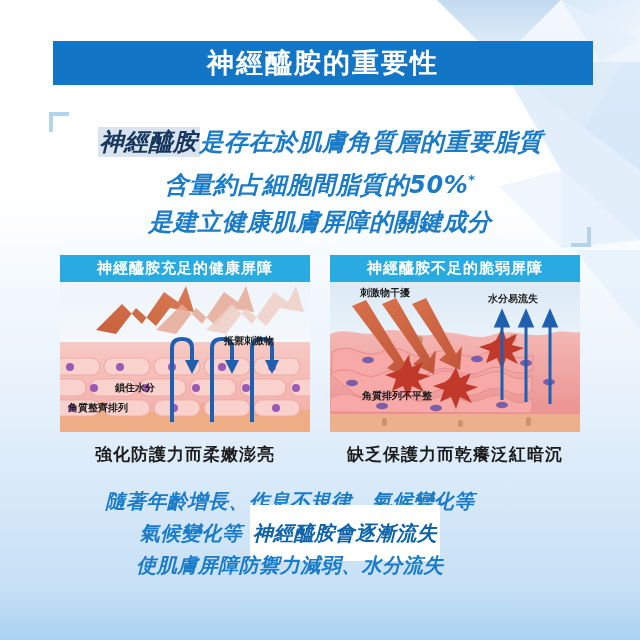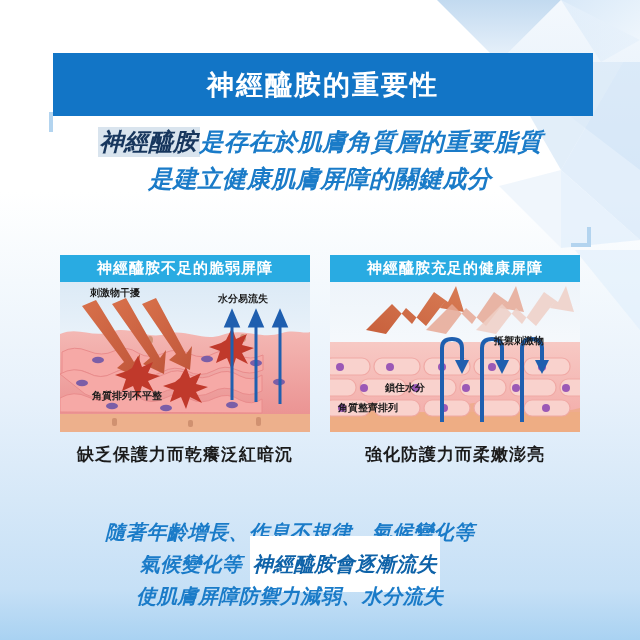--- a/index.html
+++ b/index.html
@@ -16,22 +16,22 @@
        #e7f1fb 62%, #d6e8f8 78%, #c6e0f6 92%, #a9d2f2 100%);
   }
   
   .deco{position:absolute;pointer-events:none;}
   .bracket{position:absolute;width:16px;height:16px;}
   .bracket.tl{border-left:4px solid #b3d4ef;border-top:4px solid #b3d4ef;}
   .bracket.br{border-right:4px solid #b3d4ef;border-bottom:4px solid #b3d4ef;}
 
   
   #title-bar{
-    position:absolute;left:53px;top:41px;width:540px;height:63px;
-    background:#1275C6;display:flex;align-items:center;justify-content:center;margin-top:12px;
+    position:absolute;left:53px;top:41px;width:540px;height:44px;
+    background:#1275C6;display:flex;align-items:center;justify-content:center;
   }
   #title-bar .t{
     color:#ffffff;font-size:27px;font-weight:bold;letter-spacing:2px;
     font-family:"DejaVu Sans","Liberation Sans",sans-serif;
   }
 
   
   #lede{position:absolute;left:0;top:104px;width:640px;text-align:center;margin-top:20px;}
   #lede .ln{
     font-size:24px;font-weight:bold;font-style:italic;color:#1A7BC8;
@@ -57,21 +57,21 @@
     margin-top:11px;text-align:center;font-size:17px;font-weight:bold;
     color:#1b1b1b;letter-spacing:1px;
     font-family:"DejaVu Sans","Liberation Sans",sans-serif;
   }
   .art-label{
     position:absolute;font-size:10px;color:#1b1b1b;white-space:nowrap;
     font-family:"DejaVu Sans","Liberation Sans",sans-serif;font-weight:bold;
   }
 
   
-  #outro{position:absolute;left:0;top:516px;width:580px;text-align:center;}
+  #outro{position:absolute;left:0;top:485px;width:580px;text-align:center;}
   #outro .ln{
     font-size:20px;font-style:italic;font-weight:bold;color:#1A7BC8;
     line-height:32px;letter-spacing:0.5px;white-space:nowrap;
     font-family:"DejaVu Sans","Liberation Sans",sans-serif;
   }
   #outro .hl2{color:#0E62A8;background:#ffffff;padding:16px 3px;text-align:center;}
 
   
   #footnote{
     position:absolute;left:14px;top:619px;font-size:8px;color:#5c6b7a;
@@ -116,105 +116,27 @@
   <div class="bracket br" style="left:571px;top:227px;"></div>
 
   <div id="title-bar">
     <span class="t">神經醯胺的重要性</span>
   </div>
 
   <div id="lede">
     <div class="ln">
       <span class="hl">神經醯胺</span><span>是存在於肌膚角質層的重要脂質</span>
     </div>
+    <div class="ln">
+      <span>含量約占細胞間脂質的50%</span><sup>*</sup>
+    </div>
     <div class="ln">是建立健康肌膚屏障的關鍵成分</div>
   </div>
 
   <div id="panels">
-
-    <div class="panel">
-      <div class="panel-head">神經醯胺不足的脆弱屏障</div>
-      <div class="panel-art">
-        <svg width="250" height="150" viewBox="0 0 250 150">
-          <defs>
-            <linearGradient id="skyL" x1="0" y1="0" x2="0" y2="1">
-              <stop offset="0%" stop-color="#dceaf6"></stop>
-                <stop offset="100%" stop-color="#ffffff"></stop>
-            </linearGradient>
-            <linearGradient id="derm" x1="0" y1="0" x2="0" y2="1">
-              <stop offset="0%" stop-color="#f4b8b4"></stop>
-                <stop offset="100%" stop-color="#e98c8c"></stop>
-            </linearGradient>
-            <linearGradient id="arrBr" x1="0" y1="0" x2="1" y2="1">
-              <stop offset="0%" stop-color="#d8714b"></stop>
-                <stop offset="100%" stop-color="#c0563a"></stop>
-            </linearGradient>
-          </defs>
-
-          <rect x="0" y="0" width="250" height="150" fill="url(#skyL)"></rect>
-
-          <path d="M0,52 C18,44 32,56 50,50 C70,43 86,58 106,52 C126,46 142,60 162,53
-                   C184,45 200,58 222,51 C234,47 244,52 250,50 L250,150 L0,150 Z" fill="url(#derm)"></path>
-
-          <rect x="0" y="132" width="250" height="18" fill="#edb08c"></rect>
-
-          <g fill="#f6a9a6" stroke="#e98c8c" stroke-width="1">
-            <path d="M2,70 q12,-7 26,-1 q14,6 26,0 q13,-6 24,2 q12,7 26,0 q14,-6 26,1 q13,6 25,-1 q12,-6 24,2 q11,6 24,0 l0,15 q-14,6 -26,0 q-12,-6 -24,1 q-13,7 -26,0 q-12,-6 -25,1 q-13,7 -26,0 q-12,-6 -24,2 q-12,6 -24,-1 q-11,-6 -26,1 Z"></path>
-            <path d="M0,92 q14,-8 28,-1 q13,7 25,0 q13,-7 26,1 q13,7 26,0 q13,-7 25,1 q12,6 25,-1 q13,-6 25,2 q12,6 22,-1 l0,16 q-13,7 -25,0 q-13,-6 -25,1 q-13,7 -26,0 q-12,-6 -25,1 q-13,7 -26,0 q-12,-6 -24,2 q-13,6 -26,-1 Z"></path>
-            <path d="M0,116 q14,-8 28,-1 q13,7 25,0 q13,-7 26,1 q13,7 26,0 q13,-7 25,1 q12,6 25,-1 q13,-6 25,2 q12,6 22,-1 l0,14 L0,130 Z"></path>
-          </g>
-
-          <g fill="#7b5ea7">
-            <ellipse cx="38" cy="78" rx="6" ry="3.2"></ellipse>
-            <ellipse cx="96" cy="80" rx="6" ry="3.2"></ellipse>
-            <ellipse cx="147" cy="77" rx="6" ry="3.2"></ellipse>
-            <ellipse cx="196" cy="81" rx="6" ry="3.2"></ellipse>
-            <ellipse cx="22" cy="101" rx="6" ry="3.2"></ellipse>
-            <ellipse cx="122" cy="103" rx="6" ry="3.2"></ellipse>
-            <ellipse cx="219" cy="100" rx="6" ry="3.2"></ellipse>
-            <ellipse cx="52" cy="124" rx="6" ry="3.2"></ellipse>
-            <ellipse cx="106" cy="126" rx="6" ry="3.2"></ellipse>
-            <ellipse cx="172" cy="123" rx="6" ry="3.2"></ellipse>
-          </g>
-
-          <g fill="#c98a6a" opacity="0.8">
-            <ellipse cx="90" cy="58" rx="3" ry="4"></ellipse>
-            <ellipse cx="183" cy="56" rx="3" ry="4"></ellipse>
-            <rect x="52" y="136" width="5" height="8" rx="2"></rect>
-            <rect x="128" y="138" width="5" height="7" rx="2"></rect>
-            <rect x="196" y="135" width="5" height="9" rx="2"></rect>
-          </g>
-
-          <g fill="url(#arrBr)">
-            <path d="M22,24 L36,18 L74,80 L80,72 L78,96 L57,86 L64,80 Z"></path>
-            <path d="M52,22 L66,16 L100,76 L106,68 L104,92 L83,82 L90,76 Z"></path>
-            <path d="M82,22 L96,16 L126,72 L132,64 L130,88 L109,78 L116,72 Z"></path>
-          </g>
-
-          <g fill="#c0392b">
-            <polygon points="72,86 78,74 82,85 93,80 88,91 100,94 88,99 94,110 82,104 78,116 73,104 62,109 66,97 55,93 67,89"></polygon>
-            <polygon points="120,96 126,85 130,96 141,91 136,102 148,105 136,110 142,121 130,115 126,127 121,115 110,120 114,108 103,104 115,100"></polygon>
-            <polygon points="166,58 172,46 176,57 187,52 182,63 194,66 182,71 188,82 176,76 172,88 167,76 156,81 160,69 149,65 161,61"></polygon>
-          </g>
-
-          <g stroke="#1F5FAF" stroke-width="3" fill="#1F5FAF">
-            <line x1="172" y1="118" x2="172" y2="40"></line>
-            <polygon points="172,30 166,44 178,44"></polygon>
-            <line x1="196" y1="120" x2="196" y2="40"></line>
-            <polygon points="196,30 190,44 202,44"></polygon>
-            <line x1="220" y1="122" x2="220" y2="40"></line>
-            <polygon points="220,30 214,44 226,44"></polygon>
-          </g>
-        </svg>
-        <span class="art-label" style="left:30px;top:4px;">刺激物干擾</span>
-        <span class="art-label" style="left:158px;top:10px;">水分易流失</span>
-        <span class="art-label" style="left:32px;top:107px;">角質排列不平整</span>
-      </div>
-      <div class="panel-cap">缺乏保護力而乾癢泛紅暗沉</div>
-    </div>
 
     <div class="panel">
       <div class="panel-head">神經醯胺充足的健康屏障</div>
       <div class="panel-art">
         <svg width="250" height="150" viewBox="0 0 250 150">
           <defs>
             <linearGradient id="skyR" x1="0" y1="0" x2="0" y2="1">
               <stop offset="0%" stop-color="#eef4fa"></stop>
                 <stop offset="100%" stop-color="#ffffff"></stop>
             </linearGradient>
@@ -287,20 +209,101 @@
             <polygon points="172,92 165,78 179,78"></polygon>
             <polygon points="212,92 205,78 219,78"></polygon>
           </g>
         </svg>
         <span class="art-label" style="left:164px;top:52px;">抵禦刺激物</span>
         <span class="art-label" style="left:55px;top:99px;">鎖住水分</span>
         <span class="art-label" style="left:8px;top:119px;">角質整齊排列</span>
       </div>
       <div class="panel-cap">強化防護力而柔嫩澎亮</div>
     </div>
+
+    <div class="panel">
+      <div class="panel-head">神經醯胺不足的脆弱屏障</div>
+      <div class="panel-art">
+        <svg width="250" height="150" viewBox="0 0 250 150">
+          <defs>
+            <linearGradient id="skyL" x1="0" y1="0" x2="0" y2="1">
+              <stop offset="0%" stop-color="#dceaf6"></stop>
+                <stop offset="100%" stop-color="#ffffff"></stop>
+            </linearGradient>
+            <linearGradient id="derm" x1="0" y1="0" x2="0" y2="1">
+              <stop offset="0%" stop-color="#f4b8b4"></stop>
+                <stop offset="100%" stop-color="#e98c8c"></stop>
+            </linearGradient>
+            <linearGradient id="arrBr" x1="0" y1="0" x2="1" y2="1">
+              <stop offset="0%" stop-color="#d8714b"></stop>
+                <stop offset="100%" stop-color="#c0563a"></stop>
+            </linearGradient>
+          </defs>
+
+          <rect x="0" y="0" width="250" height="150" fill="url(#skyL)"></rect>
+
+          <path d="M0,52 C18,44 32,56 50,50 C70,43 86,58 106,52 C126,46 142,60 162,53
+                   C184,45 200,58 222,51 C234,47 244,52 250,50 L250,150 L0,150 Z" fill="url(#derm)"></path>
+
+          <rect x="0" y="132" width="250" height="18" fill="#edb08c"></rect>
+
+          <g fill="#f6a9a6" stroke="#e98c8c" stroke-width="1">
+            <path d="M2,70 q12,-7 26,-1 q14,6 26,0 q13,-6 24,2 q12,7 26,0 q14,-6 26,1 q13,6 25,-1 q12,-6 24,2 q11,6 24,0 l0,15 q-14,6 -26,0 q-12,-6 -24,1 q-13,7 -26,0 q-12,-6 -25,1 q-13,7 -26,0 q-12,-6 -24,2 q-12,6 -24,-1 q-11,-6 -26,1 Z"></path>
+            <path d="M0,92 q14,-8 28,-1 q13,7 25,0 q13,-7 26,1 q13,7 26,0 q13,-7 25,1 q12,6 25,-1 q13,-6 25,2 q12,6 22,-1 l0,16 q-13,7 -25,0 q-13,-6 -25,1 q-13,7 -26,0 q-12,-6 -25,1 q-13,7 -26,0 q-12,-6 -24,2 q-13,6 -26,-1 Z"></path>
+            <path d="M0,116 q14,-8 28,-1 q13,7 25,0 q13,-7 26,1 q13,7 26,0 q13,-7 25,1 q12,6 25,-1 q13,-6 25,2 q12,6 22,-1 l0,14 L0,130 Z"></path>
+          </g>
+
+          <g fill="#7b5ea7">
+            <ellipse cx="38" cy="78" rx="6" ry="3.2"></ellipse>
+            <ellipse cx="96" cy="80" rx="6" ry="3.2"></ellipse>
+            <ellipse cx="147" cy="77" rx="6" ry="3.2"></ellipse>
+            <ellipse cx="196" cy="81" rx="6" ry="3.2"></ellipse>
+            <ellipse cx="22" cy="101" rx="6" ry="3.2"></ellipse>
+            <ellipse cx="122" cy="103" rx="6" ry="3.2"></ellipse>
+            <ellipse cx="219" cy="100" rx="6" ry="3.2"></ellipse>
+            <ellipse cx="52" cy="124" rx="6" ry="3.2"></ellipse>
+            <ellipse cx="106" cy="126" rx="6" ry="3.2"></ellipse>
+            <ellipse cx="172" cy="123" rx="6" ry="3.2"></ellipse>
+          </g>
+
+          <g fill="#c98a6a" opacity="0.8">
+            <ellipse cx="90" cy="58" rx="3" ry="4"></ellipse>
+            <ellipse cx="183" cy="56" rx="3" ry="4"></ellipse>
+            <rect x="52" y="136" width="5" height="8" rx="2"></rect>
+            <rect x="128" y="138" width="5" height="7" rx="2"></rect>
+            <rect x="196" y="135" width="5" height="9" rx="2"></rect>
+          </g>
+
+          <g fill="url(#arrBr)">
+            <path d="M22,24 L36,18 L74,80 L80,72 L78,96 L57,86 L64,80 Z"></path>
+            <path d="M52,22 L66,16 L100,76 L106,68 L104,92 L83,82 L90,76 Z"></path>
+            <path d="M82,22 L96,16 L126,72 L132,64 L130,88 L109,78 L116,72 Z"></path>
+          </g>
+
+          <g fill="#c0392b">
+            <polygon points="72,86 78,74 82,85 93,80 88,91 100,94 88,99 94,110 82,104 78,116 73,104 62,109 66,97 55,93 67,89"></polygon>
+            <polygon points="120,96 126,85 130,96 141,91 136,102 148,105 136,110 142,121 130,115 126,127 121,115 110,120 114,108 103,104 115,100"></polygon>
+            <polygon points="166,58 172,46 176,57 187,52 182,63 194,66 182,71 188,82 176,76 172,88 167,76 156,81 160,69 149,65 161,61"></polygon>
+          </g>
+
+          <g stroke="#1F5FAF" stroke-width="3" fill="#1F5FAF">
+            <line x1="172" y1="118" x2="172" y2="40"></line>
+            <polygon points="172,30 166,44 178,44"></polygon>
+            <line x1="196" y1="120" x2="196" y2="40"></line>
+            <polygon points="196,30 190,44 202,44"></polygon>
+            <line x1="220" y1="122" x2="220" y2="40"></line>
+            <polygon points="220,30 214,44 226,44"></polygon>
+          </g>
+        </svg>
+        <span class="art-label" style="left:30px;top:4px;">刺激物干擾</span>
+        <span class="art-label" style="left:158px;top:10px;">水分易流失</span>
+        <span class="art-label" style="left:32px;top:107px;">角質排列不平整</span>
+      </div>
+      <div class="panel-cap">缺乏保護力而乾癢泛紅暗沉</div>
+    </div>
   </div>
 
   <div id="outro">
     <div class="ln">隨著年齡增長、作息不規律、氣候變化等</div>
     <div class="ln">
       <span>氣候變化等</span>
       <span class="hl2">神經醯胺會逐漸流失</span>
     </div>
     <div class="ln">使肌膚屏障防禦力減弱、水分流失</div>
   </div>

